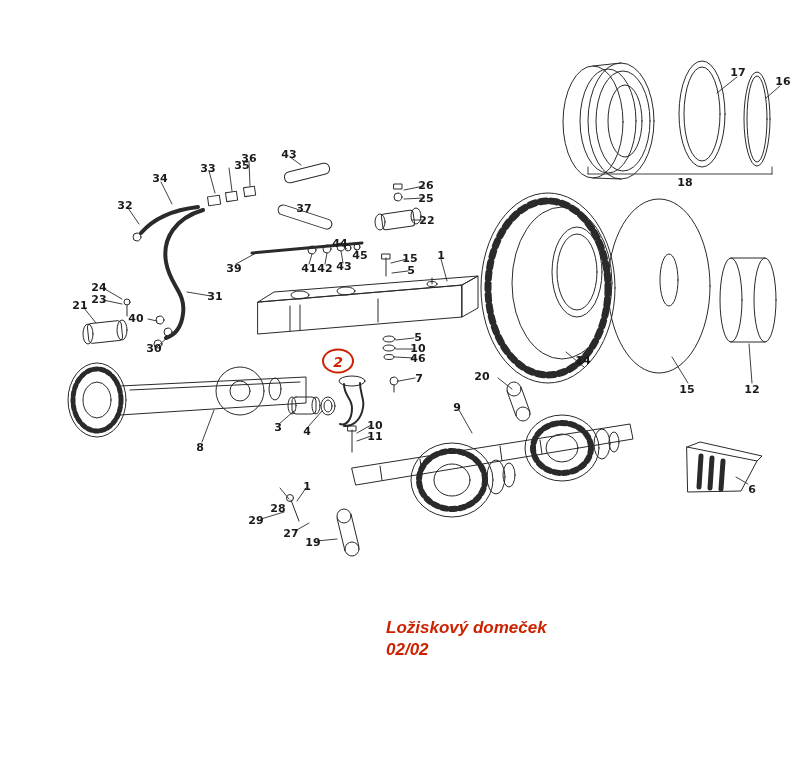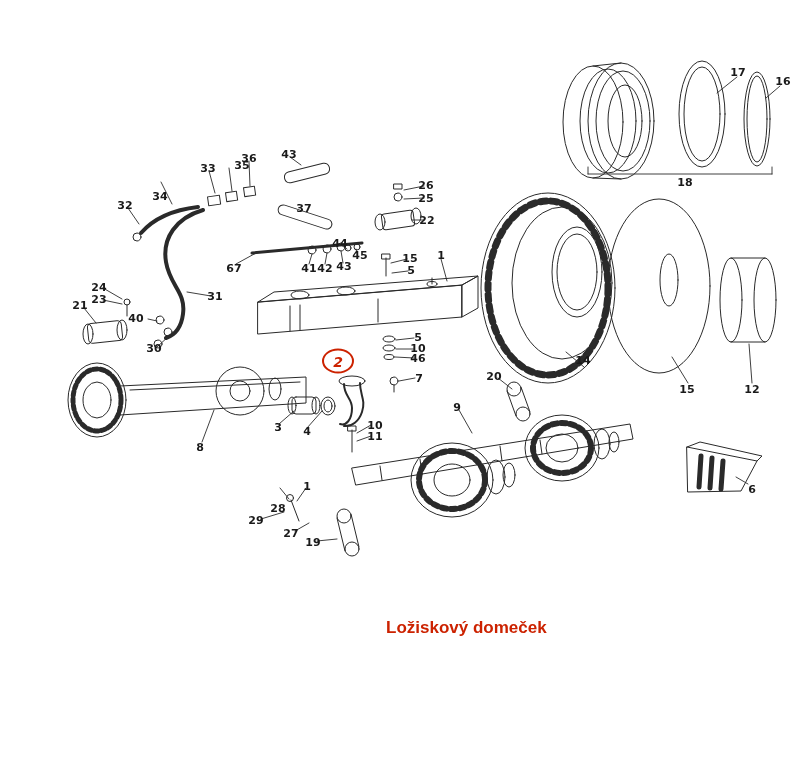--- a/index.html
+++ b/index.html
@@ -22,21 +22,21 @@
   .highlight {
     position: absolute; transform: translate(-50%,-50%);
     width: 32px; height: 25px; border: 2px solid var(--accent, #cc2200);
     border-radius: 50%; display: flex; align-items: center; justify-content: center;
     color: var(--accent, #cc2200);
     font-style: italic; font-weight: 700; font-size: 14px;
     font-family: "DejaVu Sans", sans-serif; cursor: pointer;
   }
   .caption {
     position: absolute; color: var(--accent, #cc2200);
-    font-weight: 700; font-size: 17px; line-height: 22px;
+    font-style: italic; font-weight: 700; font-size: 17px; line-height: 22px;
     font-family: "Liberation Sans", sans-serif;
   }
 </style>
 </head>
 <body>
 
 <div class="stage">
 
   <svg id="artwork" width="799" height="780" viewBox="0 0 799 780">
 
@@ -266,50 +266,50 @@
       <line class="leader" x1="371" y1="436" x2="357" y2="441"></line>
       <line class="leader" x1="280" y1="488" x2="289" y2="499"></line>
       <line class="leader" x1="306" y1="488" x2="297" y2="501"></line>
       <line class="leader" x1="261" y1="519" x2="284" y2="512"></line>
       <line class="leader" x1="295" y1="531" x2="309" y2="523"></line>
       <line class="leader" x1="317" y1="541" x2="337" y2="539"></line>
     </g>
   </svg>
 
   <div class="callout-layer">
-      <span class="callout" style="left: 160px; top: 196px; text-align: center;">34</span>
+      <span class="callout" style="left: 160px; top: 178px; text-align: center;">34</span>
       <span class="callout" style="left: 208px; top: 168px; text-align: center;">33</span>
       <span class="callout" style="left: 229px; top: 165px; margin-left: 13px;">35</span>
       <span class="callout" style="left: 249px; top: 158px;">36</span>
       <span class="callout" style="left: 289px; top: 154px;">43</span>
       <span class="callout" style="left: 125px; top: 205px;">32</span>
       <span class="callout" style="left: 304px; top: 208px;">37</span>
       <span class="callout" style="left: 426px; top: 185px;">26</span>
       <span class="callout" style="left: 426px; top: 198px;">25</span>
       <span class="callout" style="left: 427px; top: 220px;">22</span>
       <span class="callout" style="left: 340px; top: 243px;">44</span>
       <span class="callout" style="left: 360px; top: 255px;">45</span>
       <span class="callout" style="left: 344px; top: 266px;">43</span>
       <span class="callout" style="left: 309px; top: 268px;">41</span>
       <span class="callout" style="left: 325px; top: 268px;">42</span>
       <span class="callout" style="left: 410px; top: 258px;">15</span>
       <span class="callout" style="left: 411px; top: 270px;">5</span>
       <span class="callout" style="left: 441px; top: 255px;">1</span>
-      <span class="callout" style="left: 234px; top: 268px;">67</span>
+      <span class="callout" style="left: 234px; top: 268px;">39</span>
       <span class="callout" style="left: 99px; top: 287px;">24</span>
       <span class="callout" style="left: 99px; top: 299px;">23</span>
       <span class="callout" style="left: 215px; top: 296px;">31</span>
       <span class="callout" style="left: 80px; top: 305px;">21</span>
       <span class="callout" style="left: 136px; top: 318px;">40</span>
       <span class="callout" style="left: 154px; top: 348px;">30</span>
       <span class="callout" style="left: 418px; top: 337px;">5</span>
       <span class="callout" style="left: 418px; top: 348px;">10</span>
       <span class="callout" style="left: 418px; top: 358px;">46</span>
       <span class="callout" style="left: 419px; top: 378px;">7</span>
-      <span class="callout" style="left: 494px; top: 376px;">20</span>
+      <span class="callout" style="left: 482px; top: 376px;">20</span>
       <span class="callout" style="left: 583px; top: 360px;">14</span>
       <span class="callout" style="left: 687px; top: 389px;">15</span>
       <span class="callout" style="left: 752px; top: 389px;">12</span>
       <span class="callout" style="left: 738px; top: 72px;">17</span>
       <span class="callout" style="left: 783px; top: 81px;">16</span>
       <span class="callout" style="left: 685px; top: 182px;">18</span>
       <span class="callout" style="left: 278px; top: 427px;">3</span>
       <span class="callout" style="left: 307px; top: 431px;">4</span>
       <span class="callout" style="left: 375px; top: 425px;">10</span>
       <span class="callout" style="left: 375px; top: 436px;">11</span>
@@ -322,15 +322,16 @@
       <span class="callout" style="left: 291px; top: 533px;">27</span>
       <span class="callout" style="left: 313px; top: 542px; text-align: right;">19</span>
     </div>
 
   <div class="highlight" style="left: 338px; top: 361px;">
     <span>2</span>
   </div>
 
   <div class="caption" style="left:386px; top:617px;">
     <div>Ložiskový domeček</div>
+    <div>02/02</div>
   </div>
 
 </div>
 
 </body></html>

